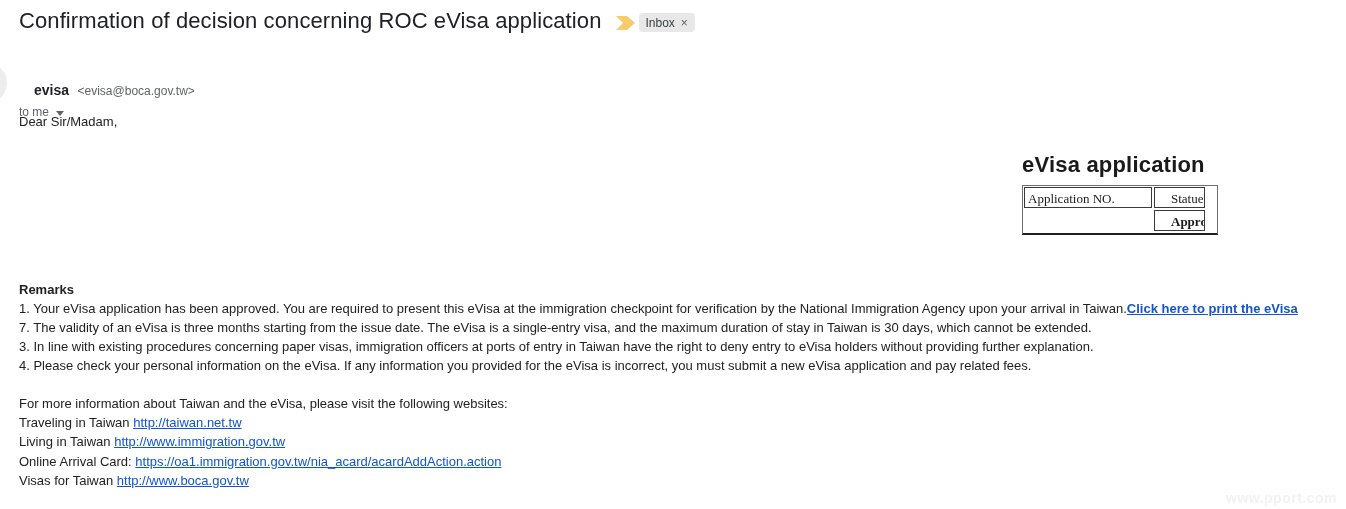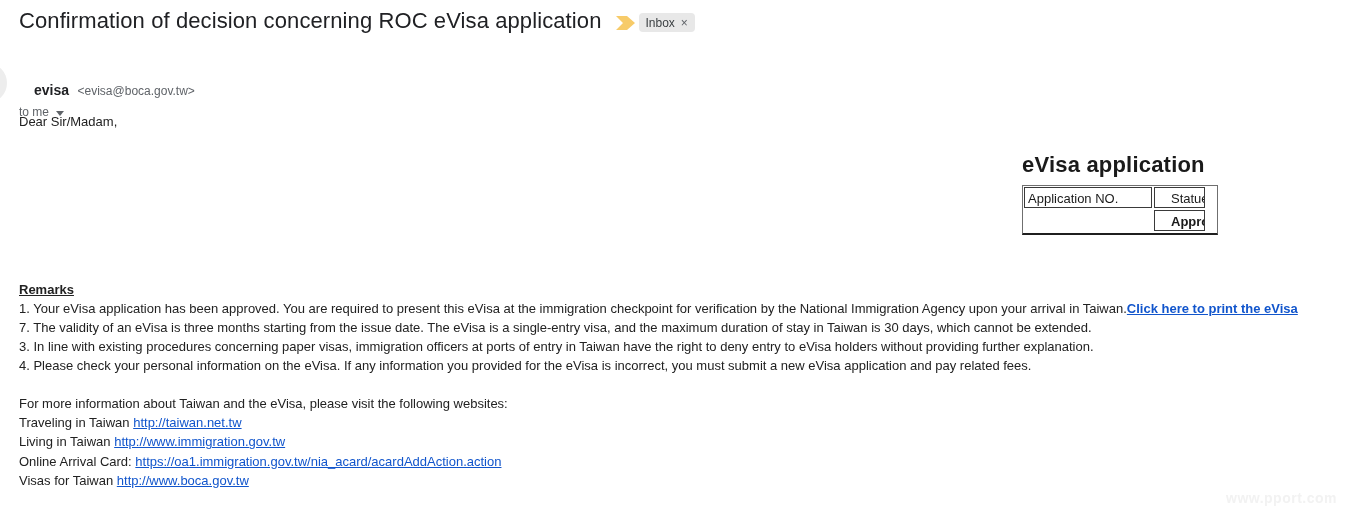--- a/index.html
+++ b/index.html
@@ -29,31 +29,31 @@
   .sender-email { font-size:12px; color:#5f6368; margin-left:4px; }
   .to-row { position:absolute; left:19px; top:105px; font-size:12px; color:#5f6368; display:flex; align-items:center; cursor:pointer; }
   .caret { width:0; height:0; border-left:4px solid transparent; border-right:4px solid transparent; border-top:5px solid #5f6368; margin-left:7px; margin-top:2px; }
 
   .greeting { position:absolute; left:19px; top:114px; font-size:13px; color:#222; }
 
   
   .evisa-block { position:absolute; left:1022px; top:152px; width:198px; }
   .evisa-block h2 { font-size:22px; font-weight:700; color:#1a1a1a; letter-spacing:.2px; margin-bottom:7px; white-space:nowrap; }
   .tbl { border:1px solid #6f6f6f; border-bottom:2px solid #1f1f1f; padding:1px; width:196px; }
-  .trow { display:flex; gap:2px; margin-bottom:2px; }
+  .trow { display:flex; gap:2px; margin-bottom:2px;font-family:Liberation Serif, serif; }
   .trow:last-child { margin-bottom:1px; }
   .cell { border:1px solid #3a3a3a; font-size:13px; color:#1a1a1a; padding:3px 3px 2px 3px; height:21px; background:#fff; white-space:nowrap; overflow:hidden; }
   .c1 { width:128px; }
   .c2 { width:51px;padding-left:16px; }
   .cell.noborder { border:none; }
   .cell.bold { font-weight:700; }
 
   
   .remarks { position:absolute; left:19px; top:280px; font-size:13px; line-height:19px; color:#222; white-space:nowrap; }
-  .remarks .hd { font-weight:700;text-decoration:underline; }
+  .remarks .hd { font-weight:700; }
   a.lnk { color:var(--link_blue,#1155cc); text-decoration:underline; cursor:pointer; }
   a.lnk.bold { font-weight:700; }
 
   
   .websites { position:absolute; left:19px; top:394px; font-size:13px; line-height:19.2px; color:#222; white-space:nowrap; }
 
   .watermark { position:absolute; right:9px; bottom:3px; font-size:14px; font-weight:700; color:#f2f2f2; letter-spacing:.5px; }
 </style>
 </head>
 <body>

